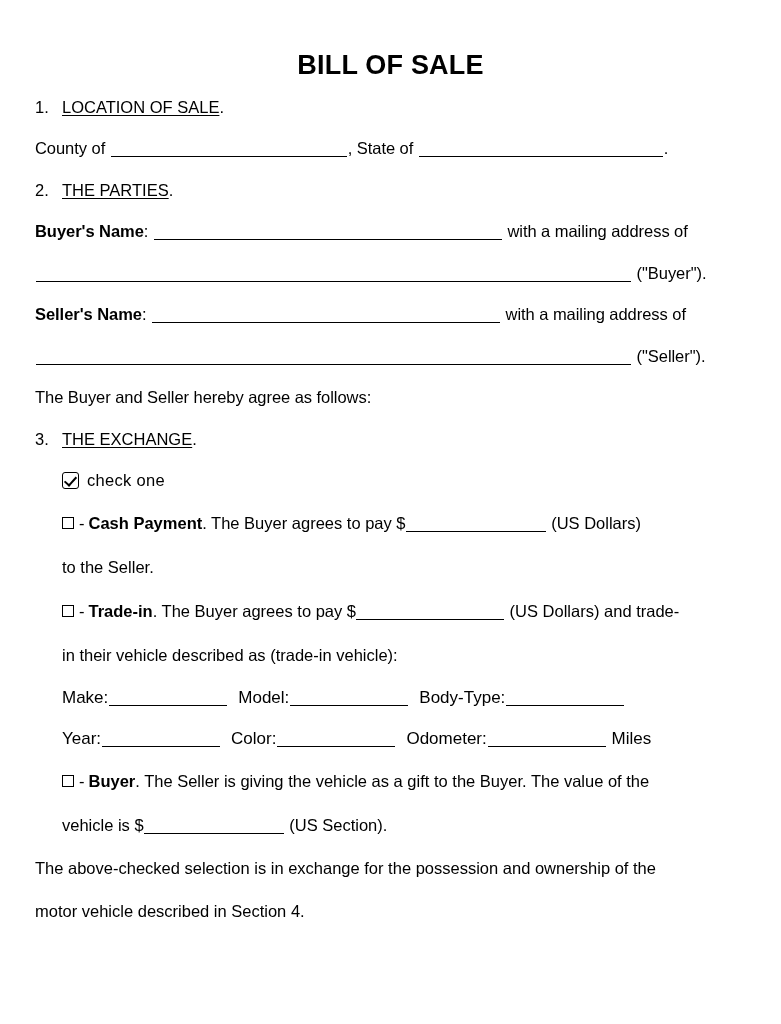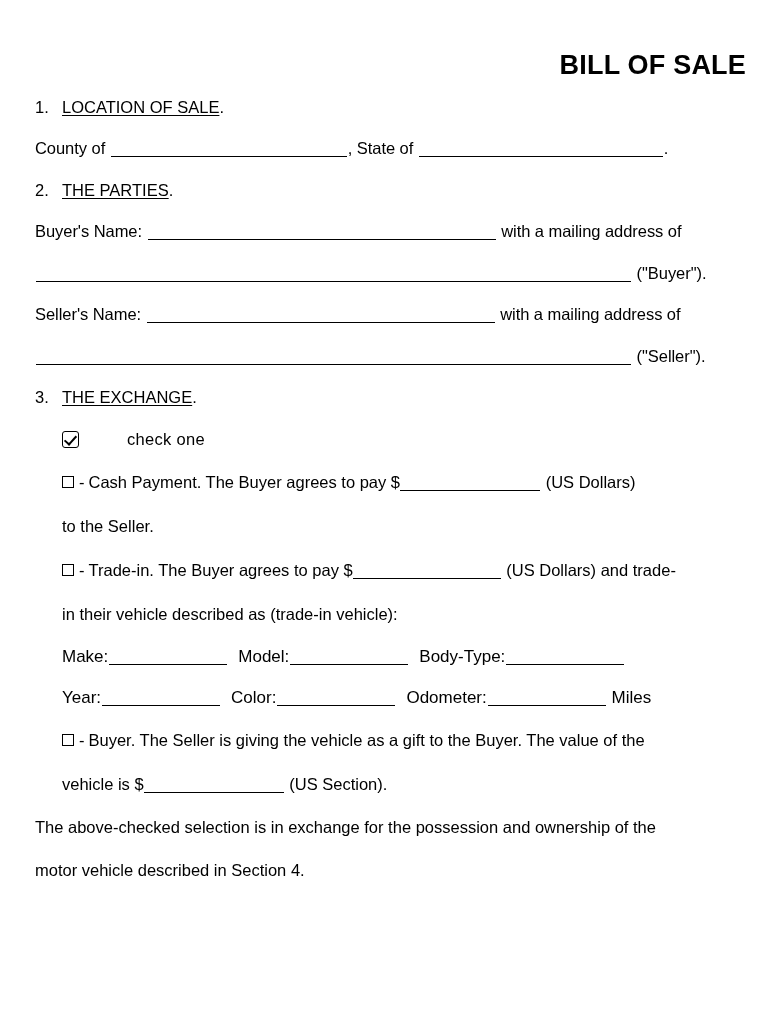--- a/index.html
+++ b/index.html
@@ -20,38 +20,38 @@
     position: relative;
     width: 781px;
     height: 1024px;
     background: #ffffff;
     box-sizing: border-box;
     padding: 0 35px;
   }
 
   
   .doc-title {
-    text-align: right;
+    text-align: center;
     font-size: 27px;
     font-weight: bold;
     letter-spacing: 0.2px;
     margin: 0;
     padding-top: 51px;
     line-height: 1.1;
   }
 
   
   .line {
     font-size: 16.5px;
     line-height: 41.5px;
     white-space: nowrap;
     letter-spacing: -0.05px;
   }
 
-  .b { font-weight: normal; }
+  .b { font-weight: bold; }
 
   
   .section-head {
     font-size: 16.5px;
     line-height: 41.5px;
     white-space: nowrap;
   }
   .section-head .num {
     display: inline-block;
     width: 27px;
@@ -114,21 +114,20 @@
   }
 
   .check-one-row {
     padding-left: 27px;
     line-height: 41px;
     white-space: nowrap;
   }
   .check-one-label {
     font-size: 16.5px;
     letter-spacing: 0.3px;
-    margin-left: 40px;
   }
 
   .option-row {
     padding-left: 27px;
     font-size: 16.5px;
     line-height: 44px;
     white-space: nowrap;
   }
   .option-row .dash { margin: 0 4px 0 5px; }
 
@@ -194,20 +193,21 @@
     <span class="b">Seller's Name</span><span>:</span>
     <span class="blank w-name"></span>
     <span>with a mailing address of</span>
   </div>
 
   <div class="line">
     <span class="blank w-addr"></span>
     <span>("Seller").</span>
   </div>
 
+  <div class="line">The Buyer and Seller hereby agree as follows:</div>
 
   <div class="section-head">
     <span class="num">3.</span><span class="ttl">THE EXCHANGE</span><span>.</span>
   </div>
 
   <div class="check-one-row">
     <span class="cb-checked"></span><span class="check-one-label">check one</span>
   </div>
 
   <div class="option-row">

